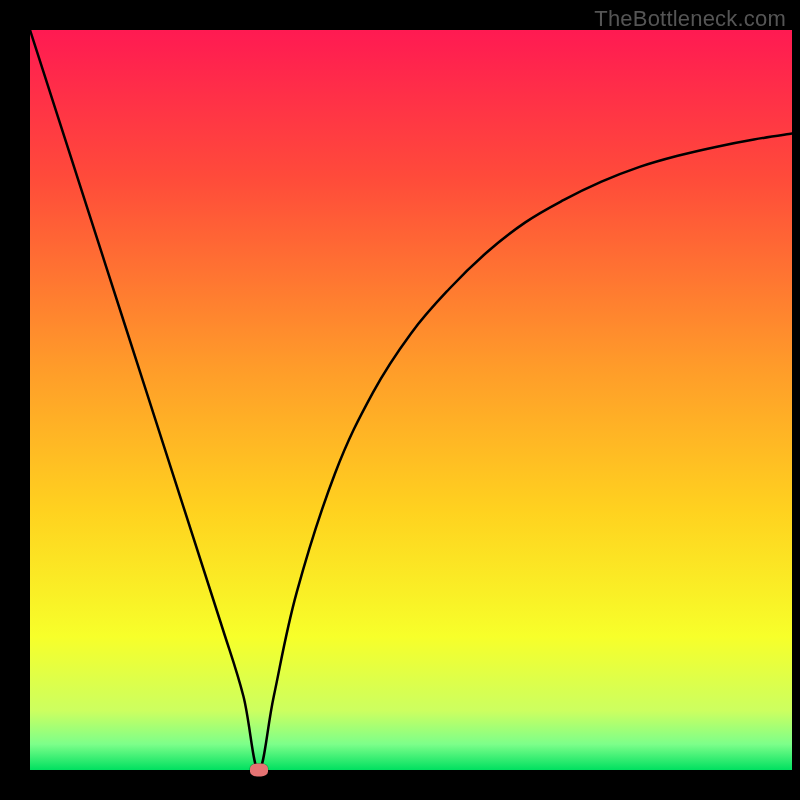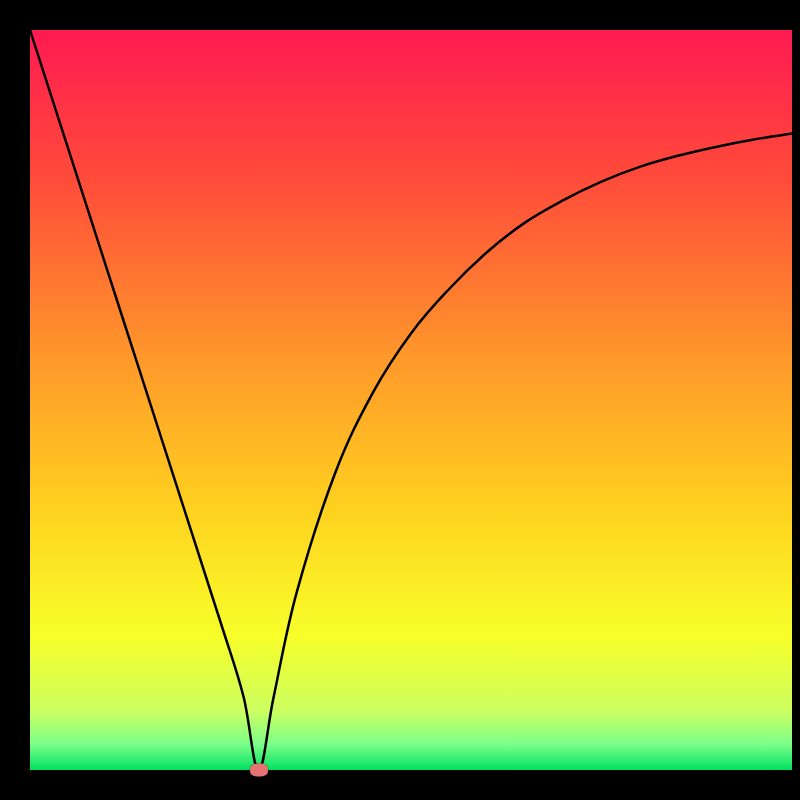--- a/index.html
+++ b/index.html
@@ -52,20 +52,21 @@
     width: 100%;
     height: 100%;
     display: block;
   }
 </style>
 </head>
 <body>
 
 <div class="outer">
 
+  <div class="watermark">TheBottleneck.com</div>
 
   <div class="plot-frame">
     <svg class="plot" viewBox="0 0 762 740" preserveAspectRatio="none">
       <defs>
         <linearGradient id="bg-grad" x1="0" y1="0" x2="0" y2="1">
             <stop offset="0.00%" stop-color="#ff1a52"></stop>
             <stop offset="20.00%" stop-color="#ff4b3a"></stop>
             <stop offset="45.00%" stop-color="#ff9a2a"></stop>
             <stop offset="65.00%" stop-color="#ffd21f"></stop>
             <stop offset="82.00%" stop-color="#f7ff2a"></stop>

